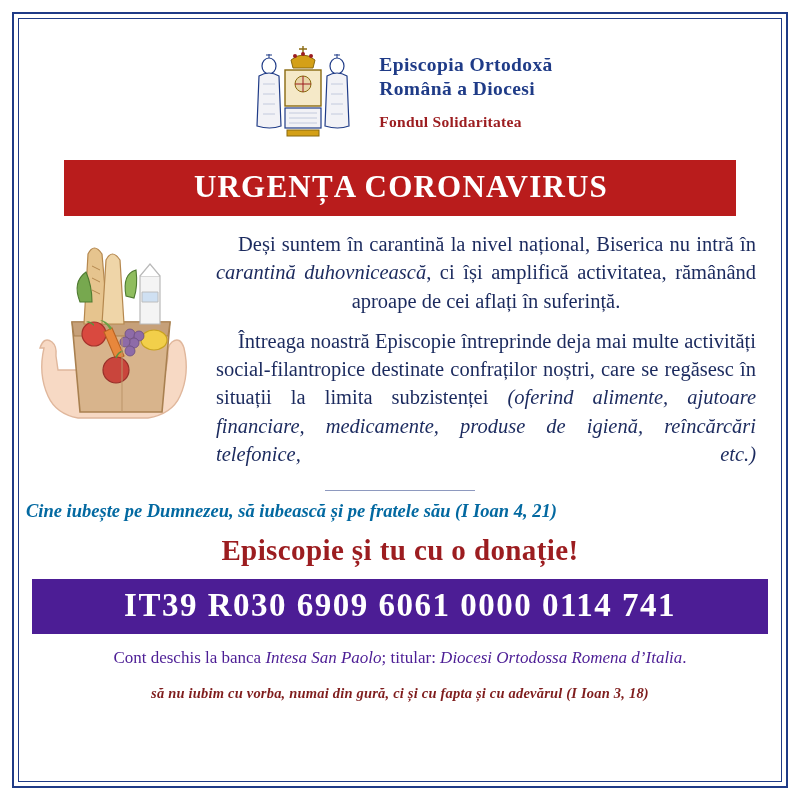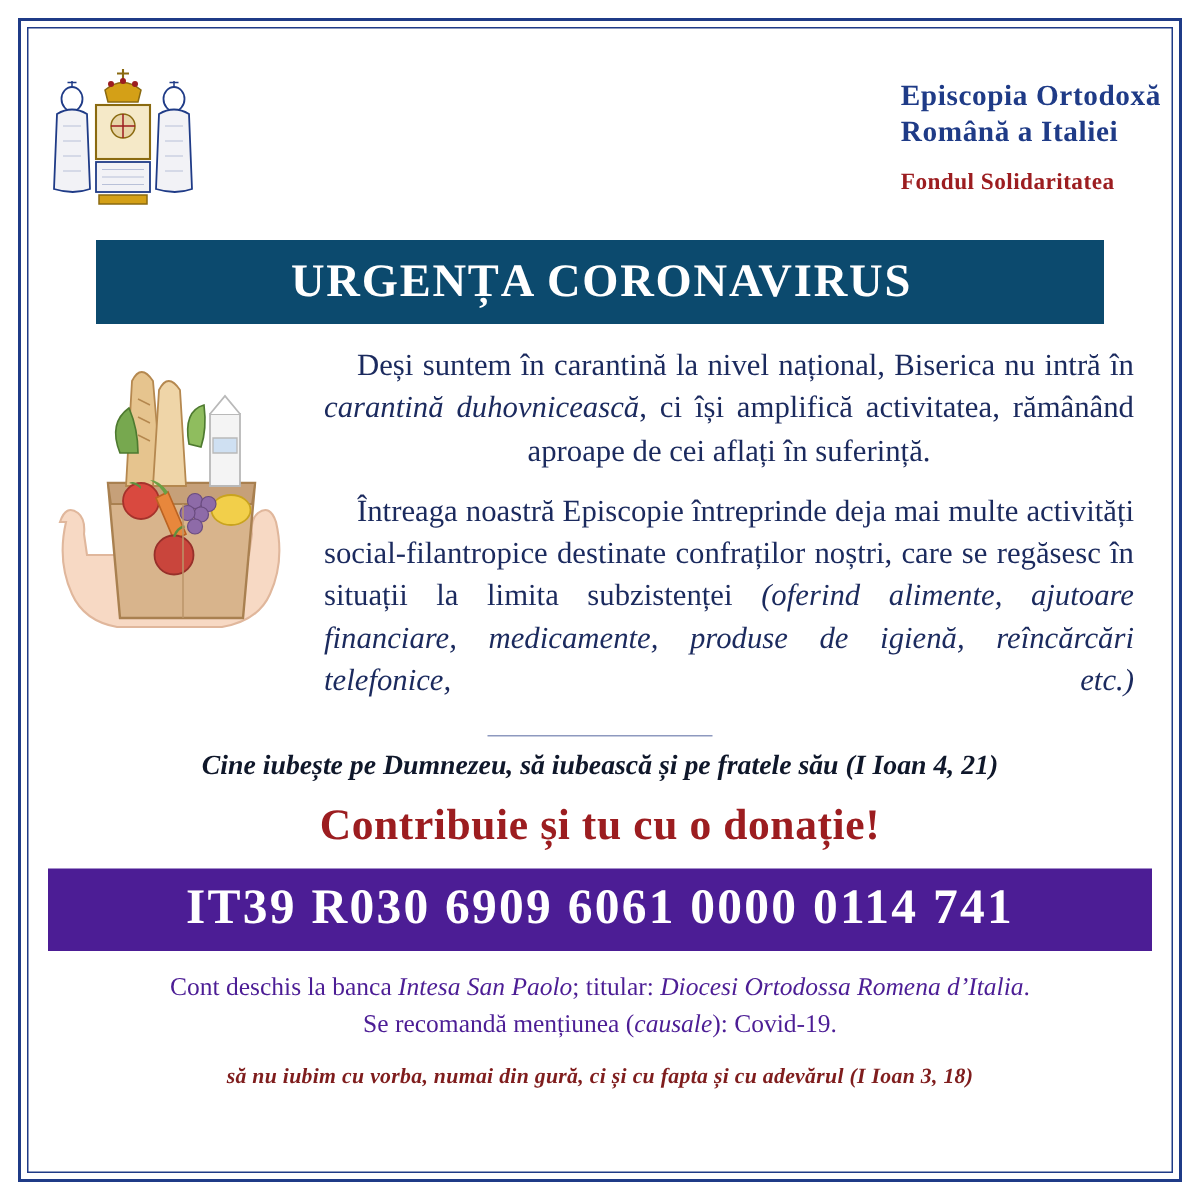--- a/index.html
+++ b/index.html
@@ -41,21 +41,21 @@
     top: 26px;
     right: 26px;
     bottom: 26px;
     box-sizing: border-box;
   }
 
   
   .header {
     display: flex;
     align-items: center;
-    justify-content: space-between;
+    justify-content: center;
     gap: 20px;
     padding-top: 14px;
     height: 104px;
   }
   .logo {
     width: 112px;
     height: 100px;
     flex: 0 0 auto;
   }
   .header-text {
@@ -74,21 +74,21 @@
     font-family: "Liberation Serif", serif;
     font-weight: bold;
     font-size: 15.5px;
     letter-spacing: 0.3px;
     color: #9c1d20;
   }
 
   
   .title-banner {
     margin: 16px 38px 0 38px;
-    background: #0c4a6e;
+    background: #b91c1c;
     color: #ffffff;
     text-align: center;
     padding: 9px 0 11px 2px;
     font-family: "Liberation Serif", serif;
     font-weight: bold;
     font-size: 31px;
     letter-spacing: 1.2px;
   }
   .title-banner .small-caps {
     font-size: 31px;
@@ -127,25 +127,25 @@
   
   .divider {
     width: 150px;
     height: 1px;
     background: #8e99bf;
     margin: 10px auto 10px auto;
   }
 
   
   .quote {
-    text-align: center;
+    text-align: left;
     font-style: italic;
     font-weight: bold;
     font-size: 18.5px;
-    color: #0f172a;
+    color: #0369a1;
     margin-top: 2px;
   }
 
   
   .cta {
     text-align: center;
     color: #9c1d20;
     font-family: "Liberation Serif", serif;
     font-weight: bold;
     font-size: 29px;
@@ -226,21 +226,21 @@
           <circle cx="56" cy="42" r="8" fill="#e8d5a8" stroke="#8a6a10" stroke-width="1"></circle>
           <path d="M56 34 l0 16 M48 42 l16 0" stroke="#9c1d20" stroke-width="1"></path>
 
           <rect x="38" y="66" width="36" height="20" fill="#f2f2f6" stroke="#1f3b87" stroke-width="1.2"></rect>
           <path d="M42 71 l28 0 M42 76 l28 0 M42 81 l28 0" stroke="#b8c0d8" stroke-width="0.8"></path>
           <rect x="40" y="88" width="32" height="6" fill="#d4a017" stroke="#8a6a10" stroke-width="1"></rect>
         </svg>
       </div>
       <div class="header-text">
         <div class="org-line1">Episcopia Ortodoxă</div>
-        <div class="org-line2">Română a Italiei</div>
+        <div class="org-line2">Română a Diocesi</div>
         <div class="org-fund">Fondul Solidaritatea</div>
       </div>
     </div>
 
     <div class="title-banner">
       <span class="small-caps">URGENȚA CORONAVIRUS</span>
     </div>
 
     <div class="body-wrap">
       <div class="illustration">
@@ -292,31 +292,28 @@
         <p class="para second">
           <span>Întreaga noastră Episcopie întreprinde deja mai multe activități social-filantropice destinate confraților noștri, care se regăsesc în situații la limita subzistenței </span><span class="ital">(oferind alimente, ajutoare financiare, medicamente, produse de igienă, reîncărcări telefonice, etc.)</span>
         </p>
       </div>
     </div>
 
     <div class="divider"></div>
 
     <div class="quote">Cine iubește pe Dumnezeu, să iubească și pe fratele său (I Ioan 4, 21)</div>
 
-    <div class="cta">Contribuie și tu cu o donație!</div>
+    <div class="cta">Episcopie și tu cu o donație!</div>
 
     <div class="iban-banner">
       <span>IT39 R030 6909 6061 0000 0114 741</span>
     </div>
 
     <div class="bank-note">
       <div>
         <span>Cont deschis la banca </span><span class="ital">Intesa San Paolo</span><span>; titular: </span><span class="ital">Diocesi Ortodossa Romena d’Italia</span><span>.</span>
       </div>
-      <div>
-        <span>Se recomandă mențiunea (</span><span class="ital">causale</span><span>): Covid-19.</span>
-      </div>
     </div>
 
     <div class="footer-verse">să nu iubim cu vorba, numai din gură, ci și cu fapta și cu adevărul (I Ioan 3, 18)</div>
 
   </div>
 </div>
 
 </body></html>

